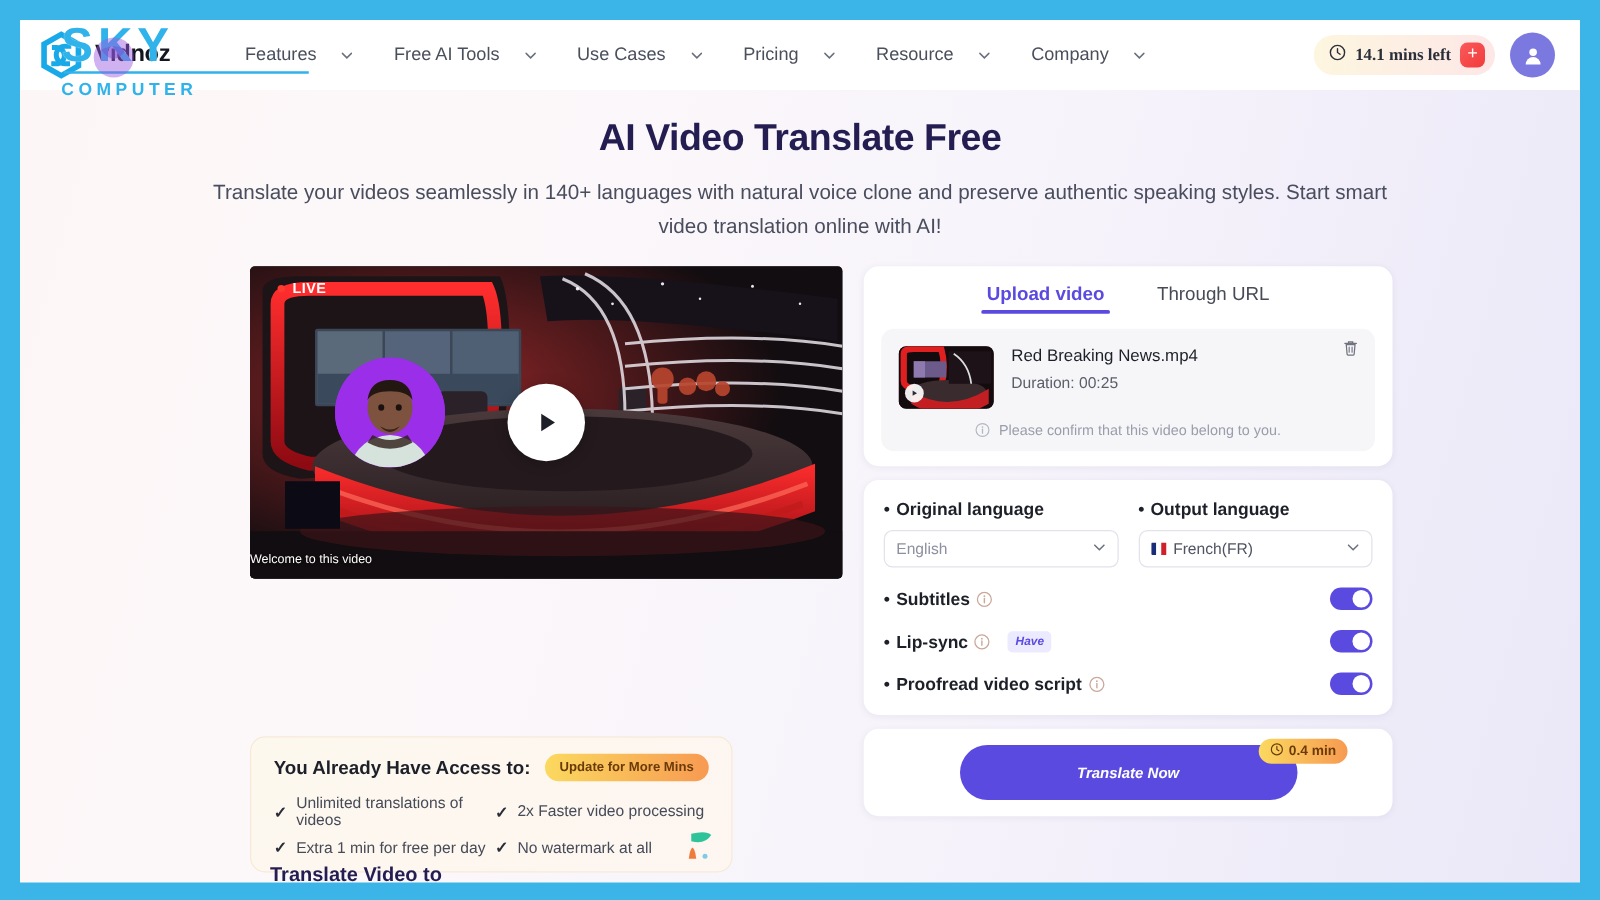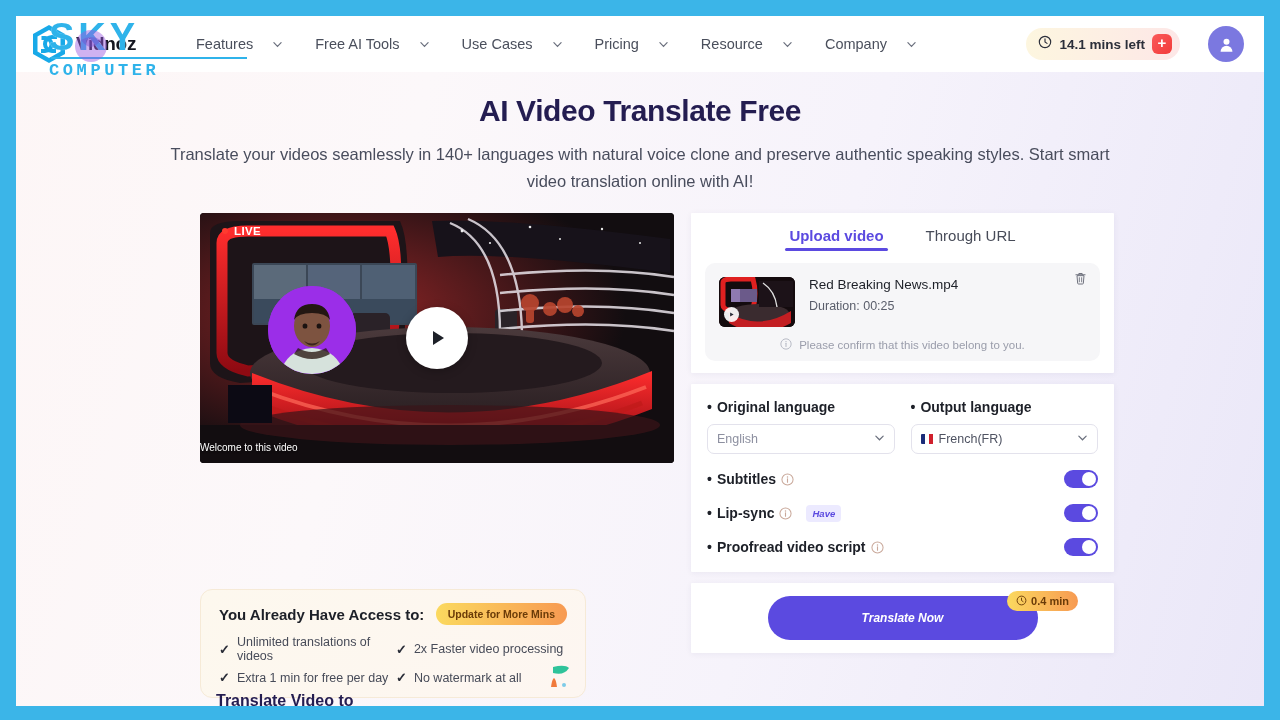--- a/index.html
+++ b/index.html
@@ -28,21 +28,21 @@
   .logo-wrap { display: flex; align-items: center; gap: 6px; width: 150px; flex: none; }
   .logo-mark { width: 42px; height: 42px; flex: none; }
   .logo-text { font-size: 19px; font-weight: 700; color: #14161f; letter-spacing: -0.3px; }
   .nav-links { display: flex; align-items: center; gap: 33px; margin-left: 18px; }
   .nav-link {
     font-size: 14.5px; color: #4a4f5c; display: flex; align-items: center; gap: 20px;
     cursor: pointer; white-space: nowrap;
   }
   .chev { width: 9px; height: 9px; flex: none; }
   .chev svg { display: block; }
-  .nav-right { margin-left: auto; display: flex; align-items: center; gap: 28px; }
+  .nav-right { margin-left: auto; display: flex; align-items: center; gap: 12px; font-family: Liberation Serif, serif; }
   .mins-pill {
     display: flex; align-items: center; gap: 7px;
     background: linear-gradient(90deg, #fdf6df 0%, #fdeee4 55%, #fde7e7 100%);
     border-radius: 18px; padding: 6px 8px 6px 12px; height: 32px;
   }
   .mins-text { font-size: 13.5px; font-weight: 700; color: #2c2f3a; white-space: nowrap; }
   .plus-badge {
     width: 20px; height: 20px; border-radius: 6px;
     background: linear-gradient(135deg, #fa5a5a, #f23b3b);
     color: #fff; font-size: 15px; font-weight: 700; line-height: 18px; text-align: center;
@@ -110,21 +110,21 @@
     color: #6a3b08; font-size: 10.5px; font-weight: 700; border-radius: 12px;
     padding: 5px 12px; cursor: pointer; white-space: nowrap;
   }
   .benefits { margin-top: 10px; display: grid; grid-template-columns: 1fr 1fr; row-gap: 7px; column-gap: 6px; }
   .benefit { display: flex; align-items: center; gap: 7px; font-size: 12.5px; color: #474b58; }
   .check { color: #2a2d38; font-size: 13px; font-weight: 700; }
   .leaf { position: absolute; right: 14px; bottom: 8px; width: 24px; height: 26px; }
 
   
   .card {
-    background: #fff; border-radius: 1px; box-shadow: 0 1px 6px rgba(40,30,80,.06);
+    background: #fff; border-radius: 12px; box-shadow: 0 1px 6px rgba(40,30,80,.06);
   }
   .card-upload { padding: 14px 14px 12px 14px; }
   .tabs { display: flex; justify-content: center; gap: 42px; }
   .tab {
     font-size: 15px; color: #474b58; padding-bottom: 7px; cursor: pointer; position: relative;
   }
   .tab.active { color: #5b4ae0; font-weight: 600; }
   .tab.active::after {
     content: ""; position: absolute; left: -4px; right: -4px; bottom: 0; height: 3px;
     background: #5b4ae0; border-radius: 2px;
@@ -210,21 +210,21 @@
   .watermark {
     position: absolute; left: 33px; top: 2px; z-index: 40; pointer-events: none;
     font-family: "Liberation Sans", sans-serif;
   }
   .wm-sky {
     font-size: 38px; font-weight: 700; color: #2fb3ea; letter-spacing: 4px; line-height: 38px;
     text-shadow: 0 0 1px rgba(255,255,255,.8);
   }
   .wm-rule { height: 2px; background: #2fb3ea; margin: 1px 0 1px 2px; width: 196px; }
   .wm-comp {
-    font-size: 17px; font-weight: 600; color: #2fb3ea; letter-spacing: 3.6px; line-height: 22px; font-family: Liberation Mono, monospace;
+    font-size: 14px; font-weight: 600; color: #2fb3ea; letter-spacing: 3.6px; line-height: 22px;
   }
   .wm-glyph {
     position: absolute; left: 22px; top: 8px; width: 40px; height: 40px; opacity: .85;
   }
 </style>
 </head>
 <body>
 
 <div class="frame">
  <div class="page">

